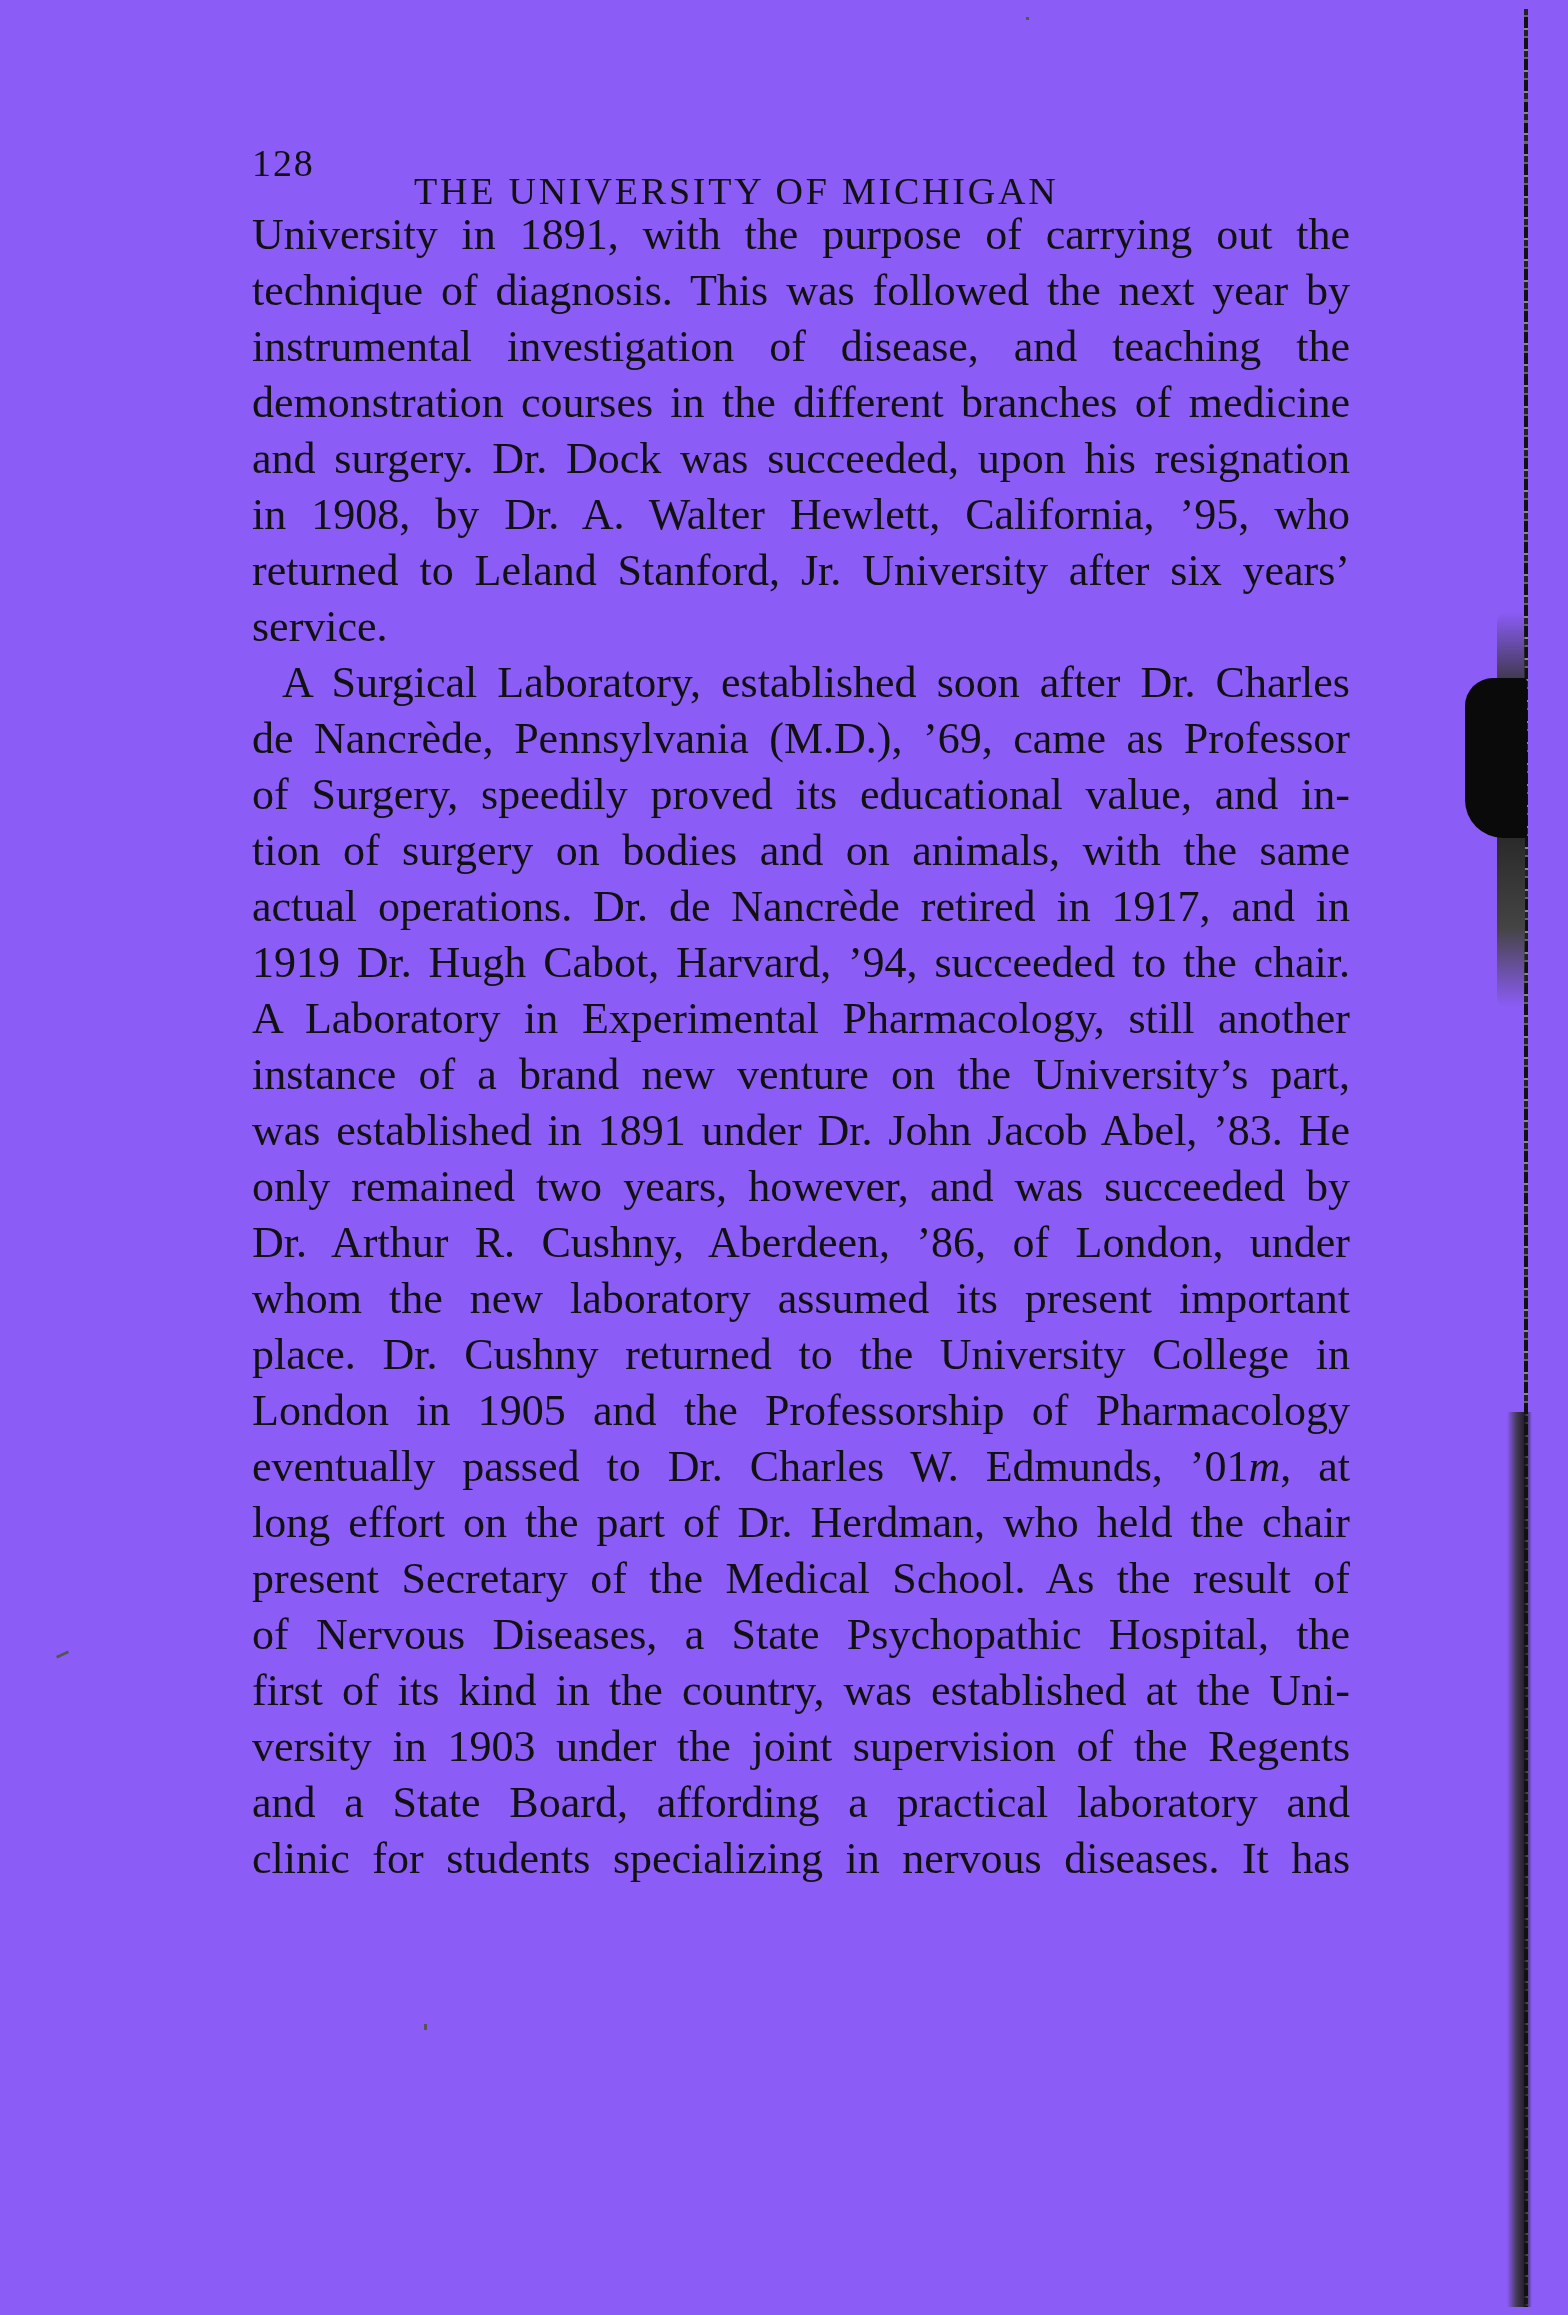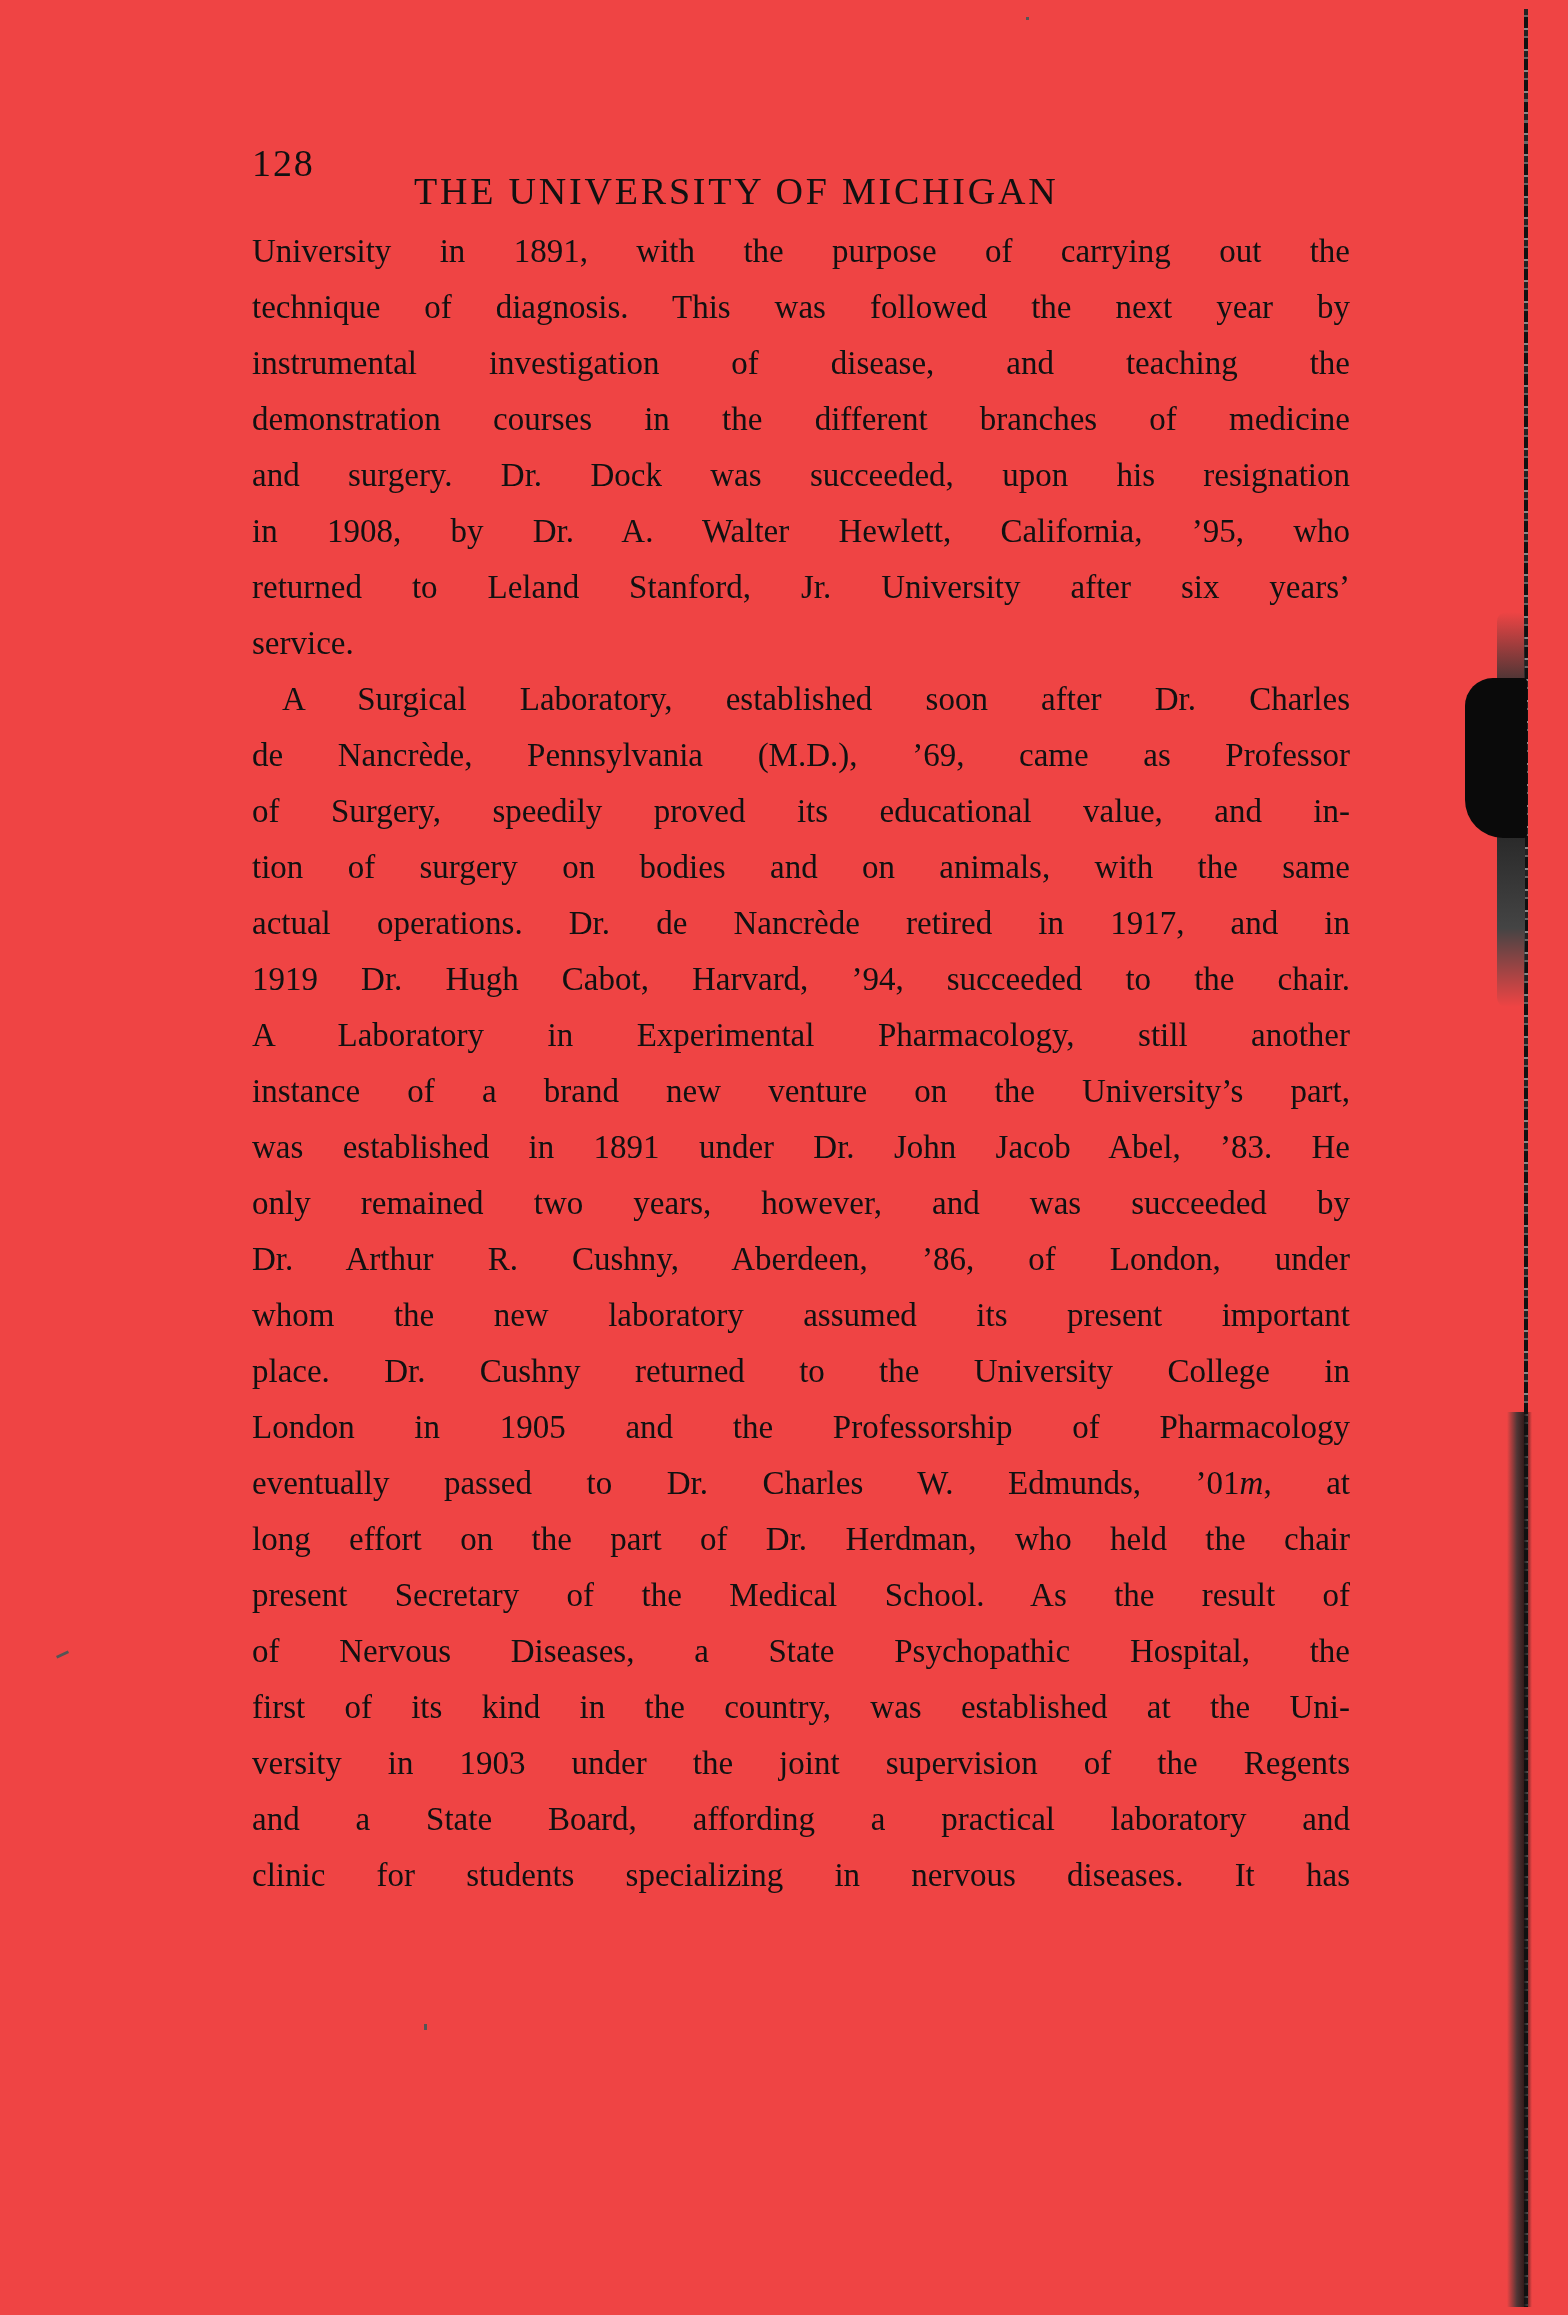--- a/index.html
+++ b/index.html
@@ -1,28 +1,28 @@
 <!DOCTYPE html>
 <html style="font-size:15px"><head>
   <meta charset="utf-8">
   <style>
     html, body { margin: 0; padding: 0; background: #ffffff; }
     body { width: 1569px; height: 2315px; position: relative; overflow: hidden; }
-    .page { position: absolute; left: 0; top: 0; width: 1569px; height: 2315px; background: #ef4444; }
+    .page { position: absolute; left: 0; top: 0; width: 1569px; height: 2315px; background: #8b5cf6; }
     .running-head {
       position: absolute; left: 252px; top: 141px; width: 1098px; height: 56px;
       font-family: "Liberation Serif", "DejaVu Serif", serif; color: #111;
       font-size: 38px; letter-spacing: 1.9px;
     }
     .page-number { position: absolute; left: 0; top: 0; }
     .running-title { position: absolute; left: 162px; top: 0; letter-spacing: 2.8px; margin-top: 28px; }
     .body-text {
       position: absolute; left: 252px; top: 207px; width: 1098px;
       font-family: "Liberation Serif", "DejaVu Serif", serif; color: #111;
-      font-size: 33px; line-height: 56px; margin-top: 16px;
+      font-size: 44px; line-height: 56px;
     }
     .line { display: block; white-space: nowrap; text-align: justify; text-align-last: justify; height: 56px; }
     .line.last { text-align-last: left; }
     .line.indent { padding-left: 30px; }
     .it { font-style: italic; }
     .edge-line {
       position: absolute; left: 1524px; top: 9.4px; width: 3.8px; height: 2298px;
       background: repeating-linear-gradient(180deg, #222 0 5.6px, #666 5.6px 8.5px, #111 8.5px 19px, #888 19px 21px);
     }
     .edge-blob {

